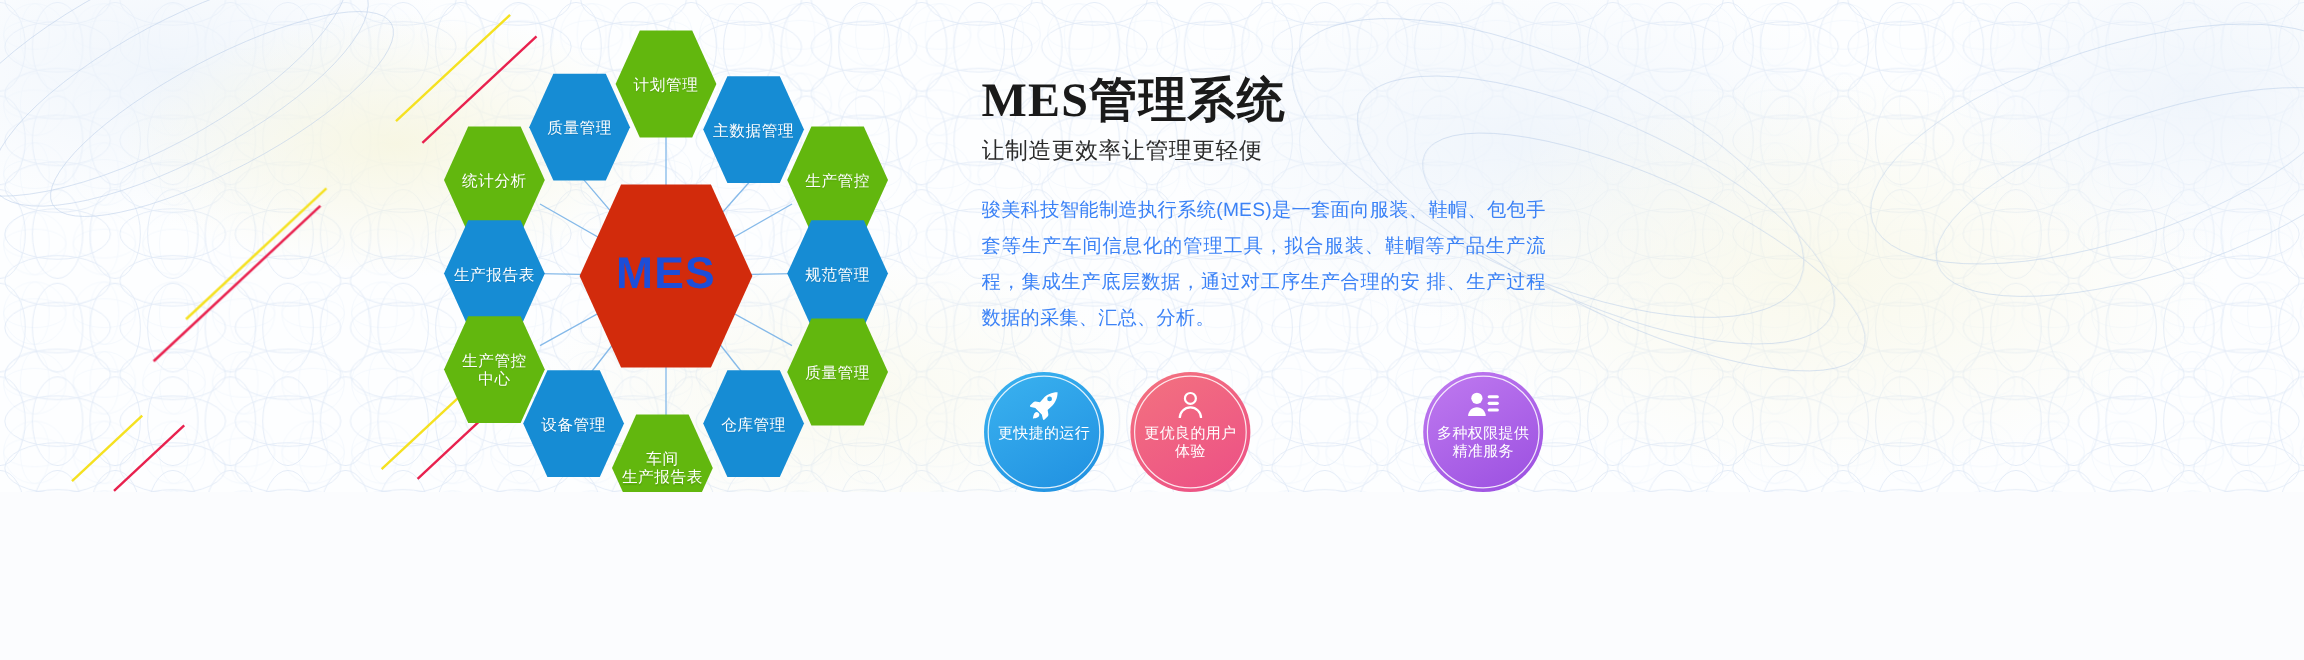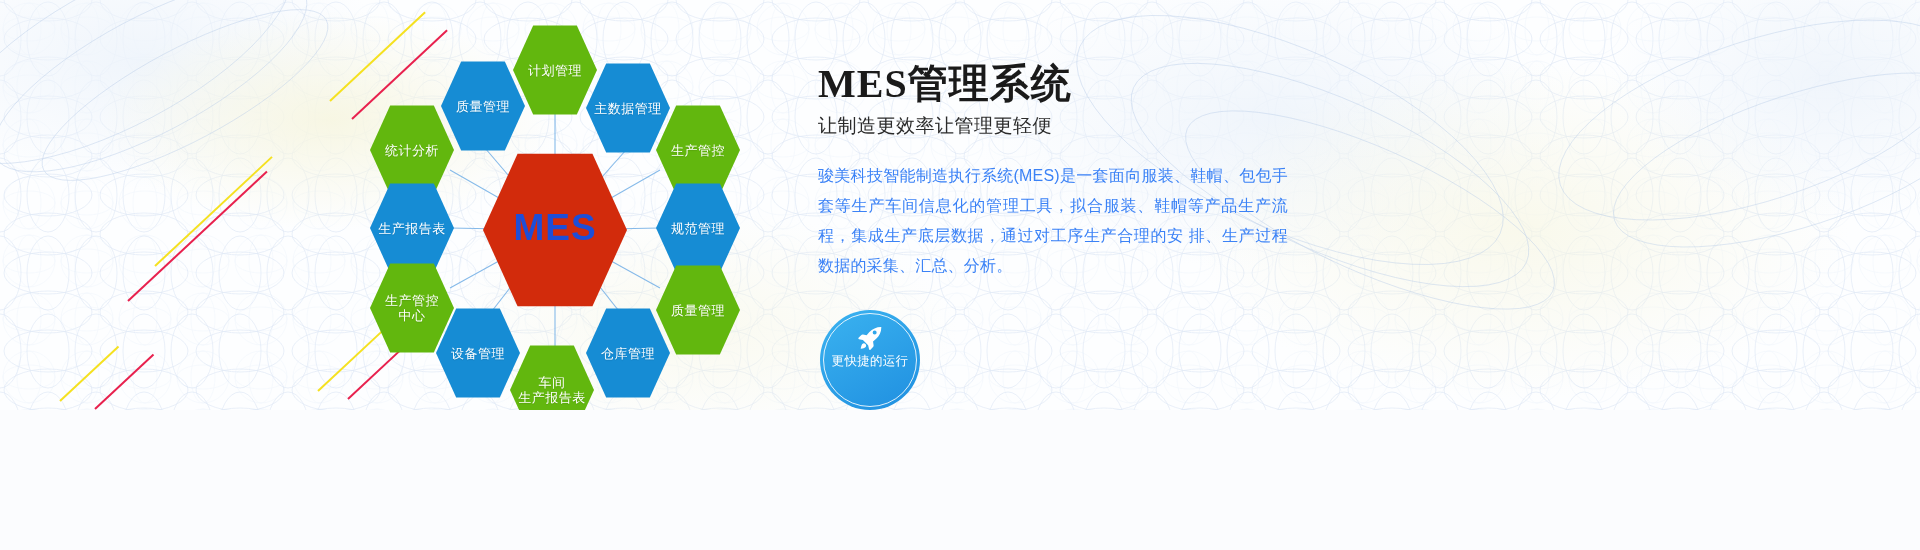--- a/index.html
+++ b/index.html
@@ -218,15 +218,40 @@
       <div class="badge" style="left: 0px; background: linear-gradient(150deg, rgb(59, 179, 240) 0%, rgb(31, 143, 224) 100%);">
         <span class="ring"></span>
         <span class="bicon">
           <svg viewBox="0 0 24 24" width="28" height="28" fill="#fff">
             <path d="M21.5 2.5c-4 0-7.6 1.7-10 4.4L9.1 9.6 6 9.1c-.6-.1-1.2.1-1.6.5L2.2 11.8c-.4.4-.2 1.1.4 1.2l3.3.8.2.2 4.1 4.1.2.2.8 3.3c.1.6.8.8 1.2.4l2.2-2.2c.4-.4.6-1 .5-1.6l-.5-3.1 2.7-2.4c2.7-2.4 4.4-6 4.4-10 0-.1-.1-.2-.2-.2zM16 8.9a1.7 1.7 0 1 1 0-3.4 1.7 1.7 0 0 1 0 3.4z"></path>
             <path d="M5.4 17.2c-.9.9-1.3 4-1.3 4s3.1-.4 4-1.3c.8-.8.8-2 0-2.7-.7-.8-1.9-.8-2.7 0z"></path>
           </svg>
         </span>
         <span class="btext">更快捷的运行</span>
       </div>
+      <div class="badge" style="left: 122px; background: linear-gradient(150deg, rgb(243, 115, 127) 0%, rgb(236, 78, 134) 100%);">
+        <span class="ring"></span>
+        <span class="bicon">
+          <svg viewBox="0 0 24 24" width="26" height="28" fill="none" stroke="#fff" stroke-width="1.7">
+            <circle cx="12" cy="6.5" r="4.2"></circle>
+            <path d="M3.8 21.5c0-4.5 3.7-8.2 8.2-8.2s8.2 3.7 8.2 8.2"></path>
+          </svg>
+        </span>
+        <span class="btext">更优良的用户
+体验</span>
+      </div>
+      <div class="badge" style="left: 366px; background: linear-gradient(150deg, rgb(192, 123, 240) 0%, rgb(154, 78, 224) 100%);">
+        <span class="ring"></span>
+        <span class="bicon">
+          <svg viewBox="0 0 24 24" width="28" height="28" fill="#fff">
+            <circle cx="7.5" cy="6.8" r="4"></circle>
+            <path d="M1.2 19.5c0-3.5 2.8-6.3 6.3-6.3s6.3 2.8 6.3 6.3z"></path>
+            <rect x="15.2" y="4.6" width="8" height="2.2" rx="1.1"></rect>
+            <rect x="15.2" y="9.3" width="8" height="2.2" rx="1.1"></rect>
+            <rect x="15.2" y="14" width="8" height="2.2" rx="1.1"></rect>
+          </svg>
+        </span>
+        <span class="btext">多种权限提供
+精准服务</span>
+      </div>
     </div>
 
 </div>
 
 </body></html>

